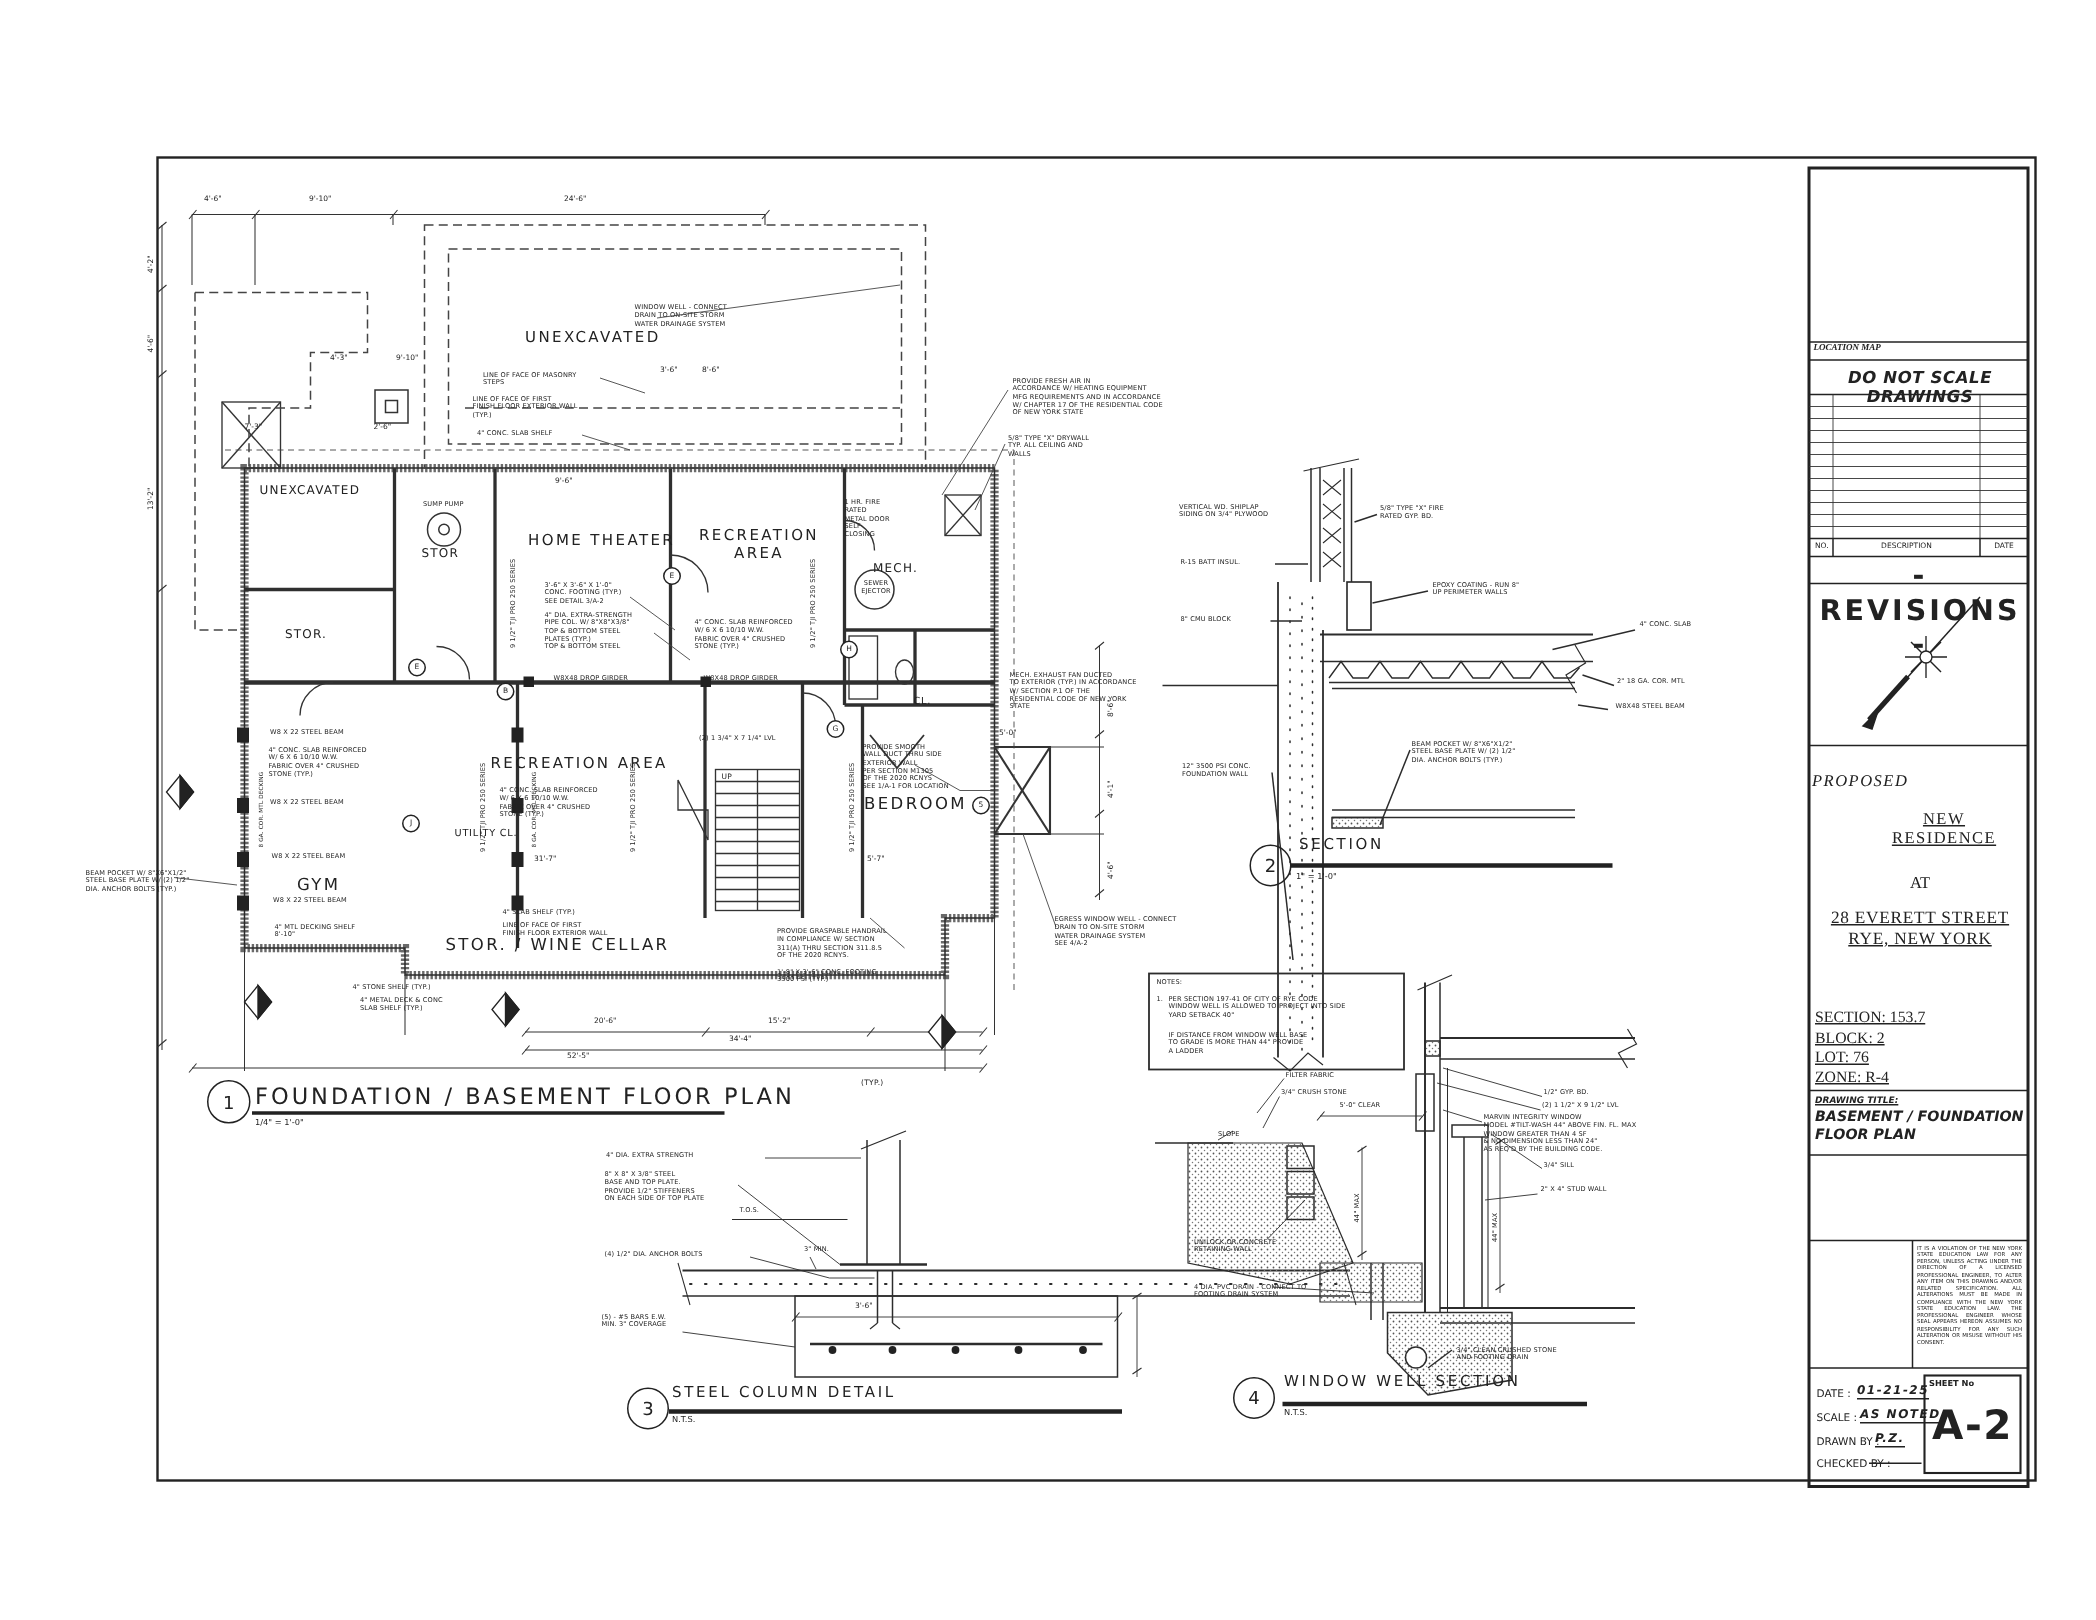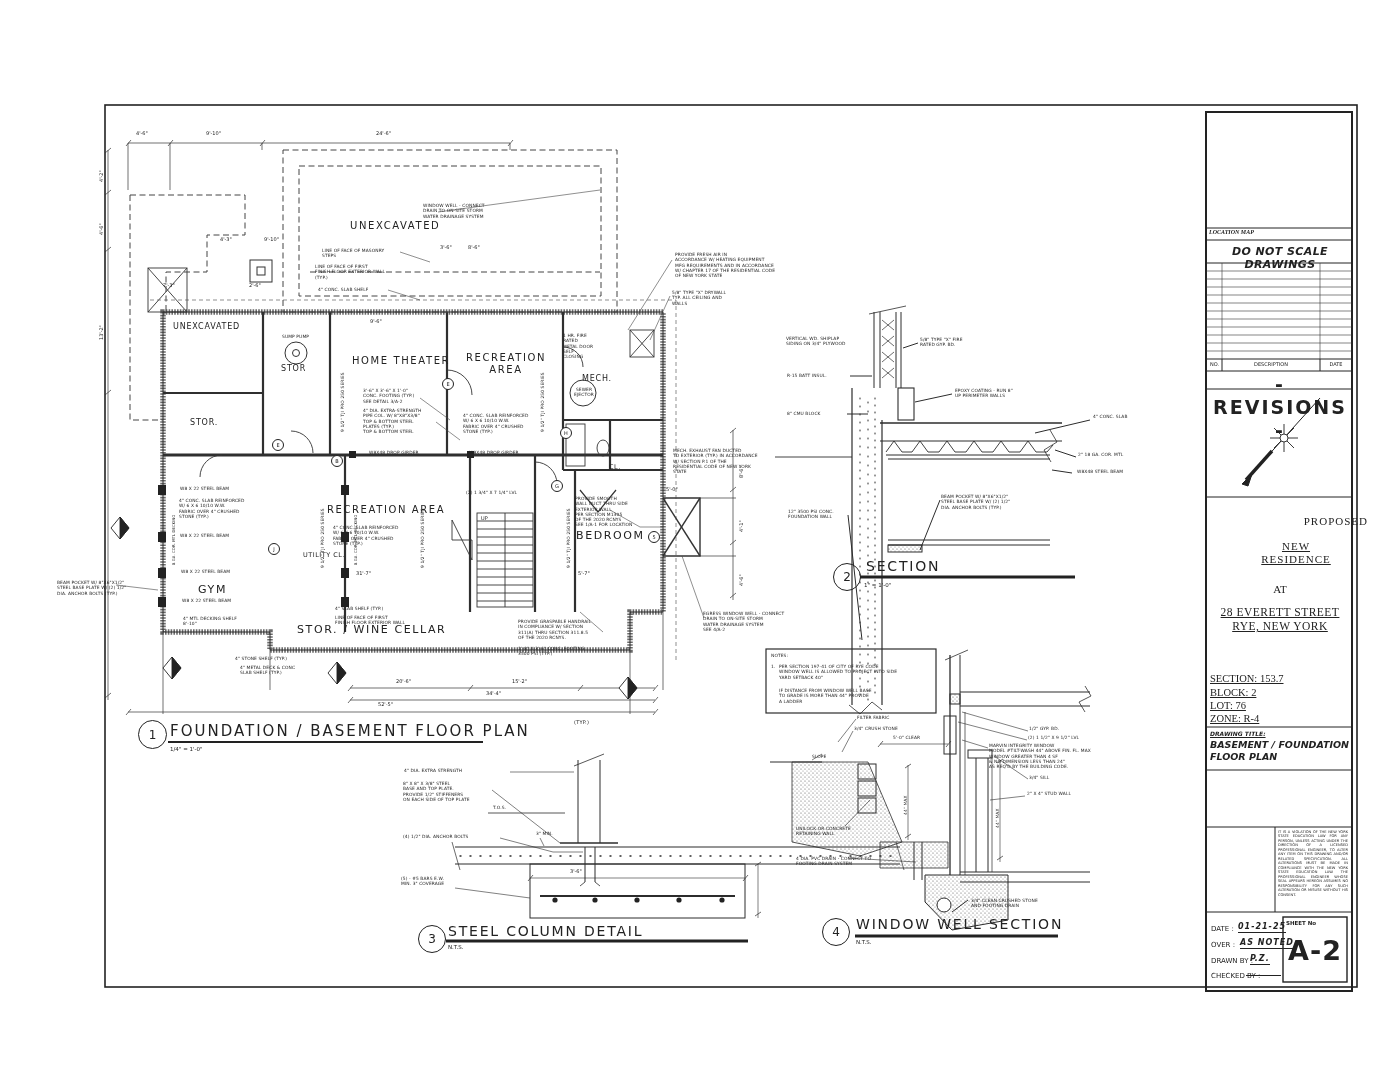--- a/index.html
+++ b/index.html
@@ -8,21 +8,21 @@
   svg.art{position:absolute;left:0;top:0;z-index:0;}
   .lbl{position:absolute;z-index:2;color:#222;white-space:pre-line;line-height:1.2;
        font-family:"DejaVu Sans",sans-serif;}
   .n{font-size:5px;letter-spacing:.2px;}
   .n4{font-size:4.4px;letter-spacing:.1px;}
   .d{font-size:5px;}
   .room{font-size:10px;letter-spacing:1.6px;}
   .rs{font-size:8px;letter-spacing:.8px;}
   .rxs{font-size:6.5px;letter-spacing:.5px;}
   .vert{transform:rotate(-90deg);transform-origin:0 0;white-space:nowrap;}
-  .dtitle{font-size:14px;letter-spacing:1.8px;font-weight:500;}
+  .dtitle{font-size:10px;letter-spacing:1.8px;font-weight:500;}
   .dscale{font-size:5.5px;}
   .callout{position:absolute;z-index:2;border:1.4px solid #222;border-radius:50%;
            display:flex;align-items:center;justify-content:center;font-size:12px;}
   .bubble{position:absolute;z-index:2;width:10px;height:10px;border:.9px solid #222;border-radius:50%;
           display:flex;align-items:center;justify-content:center;font-size:5px;background:#fff;}
   .tserif{font-family:"Liberation Serif",serif;}
   .dns{font-style:italic;font-weight:bold;font-size:11px;letter-spacing:.4px;}
   .rev{font-weight:bold;font-size:19px;letter-spacing:2px;}
   .hand{font-style:italic;font-weight:bold;letter-spacing:1px;border-bottom:1px solid #222;}
   .sheetno{font-size:27px;font-weight:bold;letter-spacing:1px;}
@@ -381,37 +381,37 @@
     <line x1="855" y1="936" x2="1058" y2="936" stroke-width="3"></line>
   </g>
 </svg>
 
 <span class="lbl tserif" style="left:1209px;top:229px;font-size:6px;font-style:italic;font-weight:bold;">LOCATION MAP</span>
 <span class="lbl dns" style="left:1208px;top:245px;width:144px;text-align:center;">DO NOT SCALE DRAWINGS</span>
 <span class="lbl" style="left:1207px;top:361px;width:15px;font-size:5px;text-align:center;">NO.</span>
 <span class="lbl" style="left:1222px;top:361px;width:98px;font-size:5px;text-align:center;">DESCRIPTION</span>
 <span class="lbl" style="left:1320px;top:361px;width:32px;font-size:5px;text-align:center;">DATE</span>
 <span class="lbl rev" style="left:1208px;top:373px;width:144px;text-align:center;">- REVISIONS -</span>
-<span class="lbl tserif" style="left:1208px;top:515px;width:160px;font-size:11px;text-align:right;letter-spacing:1px;">PROPOSED</span>
+<span class="lbl tserif" style="left:1208px;top:515px;width:160px;font-size:11px;text-align:left;letter-spacing:1px;font-style:italic;">PROPOSED</span>
 <span class="lbl tserif" style="left:1208px;top:540px;width:144px;font-size:11px;text-align:center;text-decoration:underline;letter-spacing:1px;margin-left:16px;">NEW
 RESIDENCE</span>
 <span class="lbl tserif" style="left:1208px;top:583px;width:144px;font-size:11px;text-align:center;">AT</span>
 <span class="lbl tserif" style="left:1208px;top:606px;width:144px;font-size:11.5px;text-align:center;text-decoration:underline;letter-spacing:.5px;">28 EVERETT STREET</span>
 <span class="lbl tserif" style="left:1208px;top:620px;width:144px;font-size:11.5px;text-align:center;text-decoration:underline;letter-spacing:.5px;">RYE, NEW YORK</span>
 <span class="lbl tserif" style="left:1210px;top:673px;font-size:10.5px;text-decoration:underline;">SECTION: 153.7</span>
 <span class="lbl tserif" style="left:1210px;top:687px;font-size:10.5px;text-decoration:underline;">BLOCK: 2</span>
 <span class="lbl tserif" style="left:1210px;top:700px;font-size:10.5px;text-decoration:underline;">LOT: 76</span>
 <span class="lbl tserif" style="left:1210px;top:713px;font-size:10.5px;text-decoration:underline;">ZONE: R-4</span>
 <span class="lbl" style="left:1210px;top:730px;font-size:6px;font-style:italic;font-weight:bold;text-decoration:underline;">DRAWING TITLE:</span>
 <span class="lbl" style="left:1210px;top:739px;font-size:9.5px;font-style:italic;font-weight:bold;line-height:1.3;">BASEMENT / FOUNDATION
 FLOOR PLAN</span>
 <span class="lbl disc" style="left:1278px;top:830px;width:70px;">IT IS A VIOLATION OF THE NEW YORK STATE EDUCATION LAW FOR ANY PERSON, UNLESS ACTING UNDER THE DIRECTION OF A LICENSED PROFESSIONAL ENGINEER, TO ALTER ANY ITEM ON THIS DRAWING AND/OR RELATED SPECIFICATION. ALL ALTERATIONS MUST BE MADE IN COMPLIANCE WITH THE NEW YORK STATE EDUCATION LAW. THE PROFESSIONAL ENGINEER WHOSE SEAL APPEARS HEREON ASSUMES NO RESPONSIBILITY FOR ANY SUCH ALTERATION OR MISUSE WITHOUT HIS CONSENT.</span>
 <span class="lbl" style="left:1211px;top:925px;font-size:7px;">DATE :</span>
 <span class="lbl hand" style="left:1238px;top:922px;font-size:8px;">01-21-25</span>
-<span class="lbl" style="left:1211px;top:941px;font-size:7px;">OVER :</span>
+<span class="lbl" style="left:1211px;top:941px;font-size:7px;">SCALE :</span>
 <span class="lbl hand" style="left:1240px;top:938px;font-size:8px;">AS NOTED</span>
 <span class="lbl" style="left:1211px;top:957px;font-size:7px;">DRAWN BY :</span>
 <span class="lbl hand" style="left:1250px;top:954px;font-size:8px;">P.Z.</span>
 <span class="lbl" style="left:1211px;top:972px;font-size:7px;">CHECKED BY :</span>
 <span class="lbl" style="left:1246px;top:975px;width:35px;border-bottom:1px solid #222;"></span>
 <span class="lbl" style="left:1286px;top:920px;font-size:5.5px;font-weight:bold;">SHEET No</span>
 <span class="lbl sheetno" style="left:1283px;top:935px;width:64px;text-align:center;">A-2</span>
 
 <span class="callout" style="left:138px;top:720px;width:27px;height:27px;">1</span>
 <span class="lbl" style="left:170px;top:722px;font-size:15px;letter-spacing:2px;">FOUNDATION / BASEMENT FLOOR PLAN</span>

